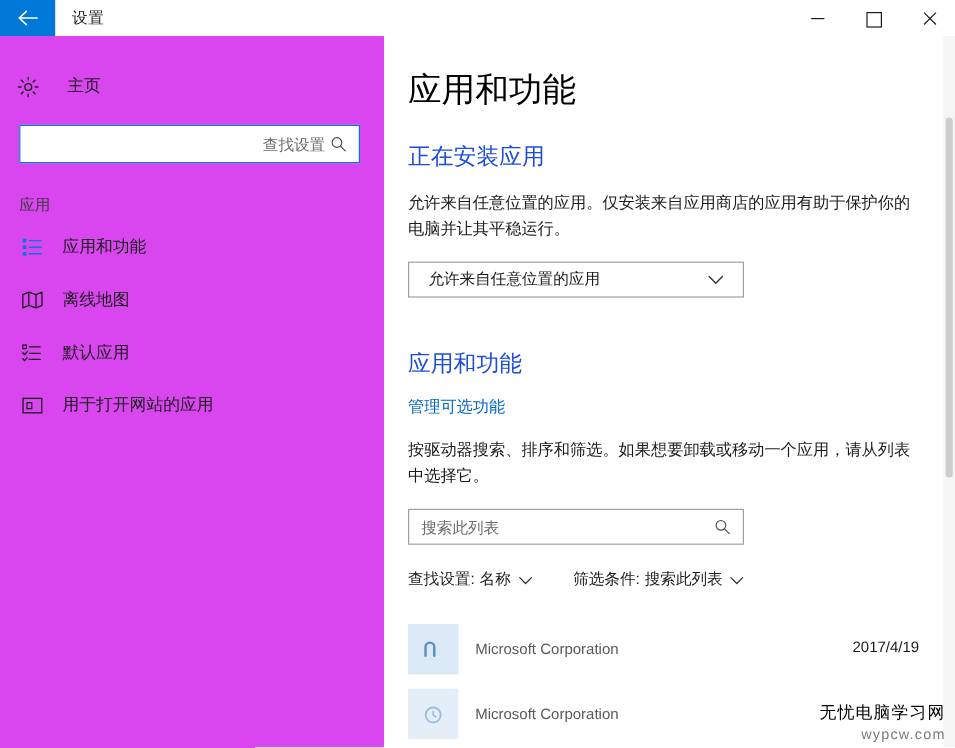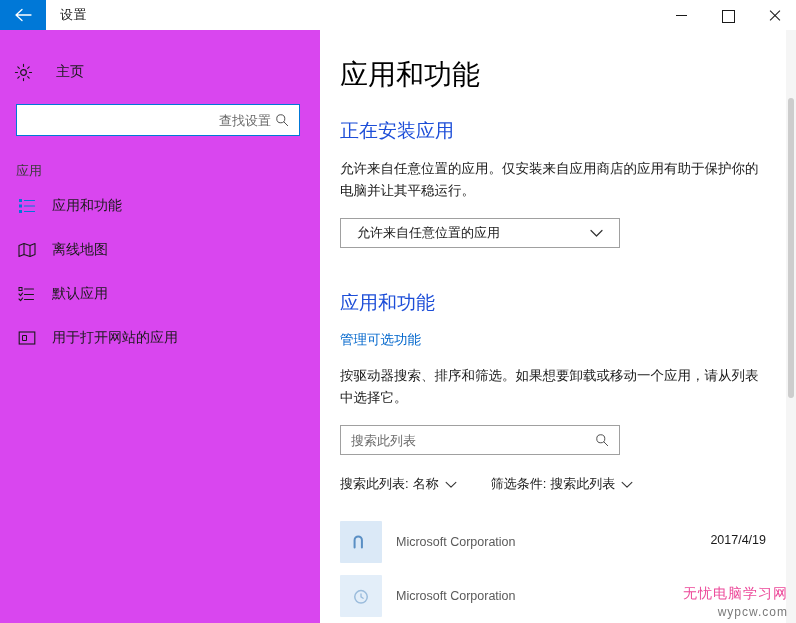--- a/index.html
+++ b/index.html
@@ -242,21 +242,21 @@
   }
 
   
   .watermark {
     position: absolute;
     right: 8px; bottom: 4px;
     text-align: right;
     color: #6f6f6f;
     pointer-events: none;
   }
-  .wm1 { font-size: 14px; letter-spacing: 1px; color: #ec4899; margin-top: 16px; }
+  .wm1 { font-size: 14px; letter-spacing: 1px; color: #000000; margin-top: 16px; }
   .wm2 { font-size: 12px; letter-spacing: 1px; color: #7a7a7a; margin-top: 2px; }
 </style>
 </head>
 <body>
 
 <div id="app">
 
   <div class="titlebar">
     <div class="back-btn">
       <span>
@@ -375,21 +375,21 @@
         <span class="search-ico">
           <svg width="14" height="14" viewBox="0 0 16 16" fill="none" xmlns="http://www.w3.org/2000/svg">
             <circle cx="6.6" cy="6.6" r="4.6" stroke="#4a4a4a" stroke-width="1.1"></circle>
             <path d="M10.2 10.2L14.5 14.5" stroke="#4a4a4a" stroke-width="1.1" stroke-linecap="round"></path>
           </svg>
         </span>
       </div>
 
       <div class="filter-row">
         <div class="filter-group">
-          <span>搜索此列表:</span>
+          <span>查找设置:</span>
           <span class="val">名称</span>
           <span class="chev">
             <svg width="12" height="8" viewBox="0 0 13 9" fill="none" xmlns="http://www.w3.org/2000/svg">
               <path d="M1 1.5L6.5 7 12 1.5" stroke="#333333" stroke-width="1.2" stroke-linecap="round" stroke-linejoin="round"></path>
             </svg>
           </span>
         </div>
         <div class="filter-gap"></div>
         <div class="filter-group">
           <span>筛选条件:</span>

